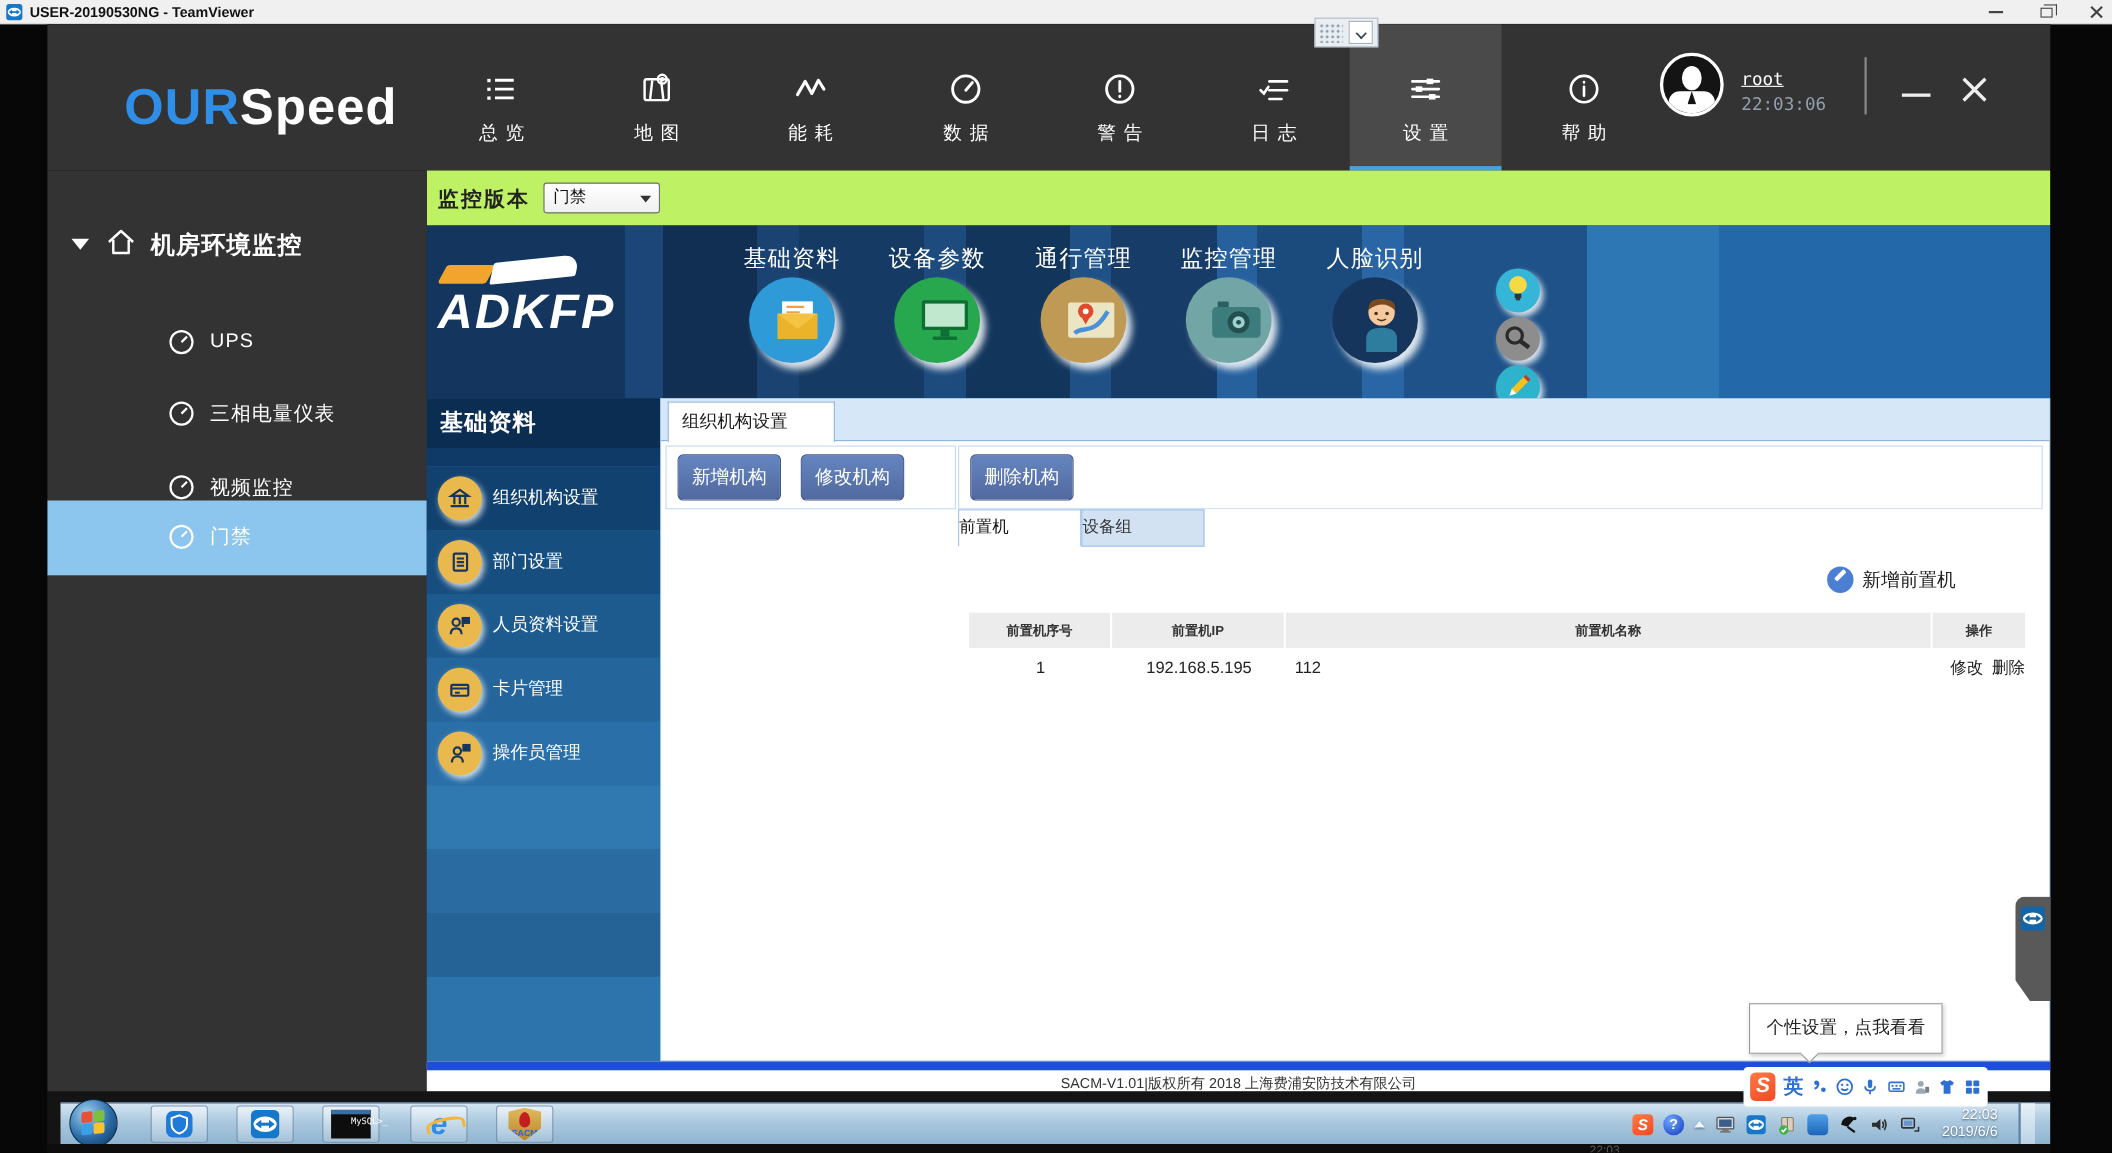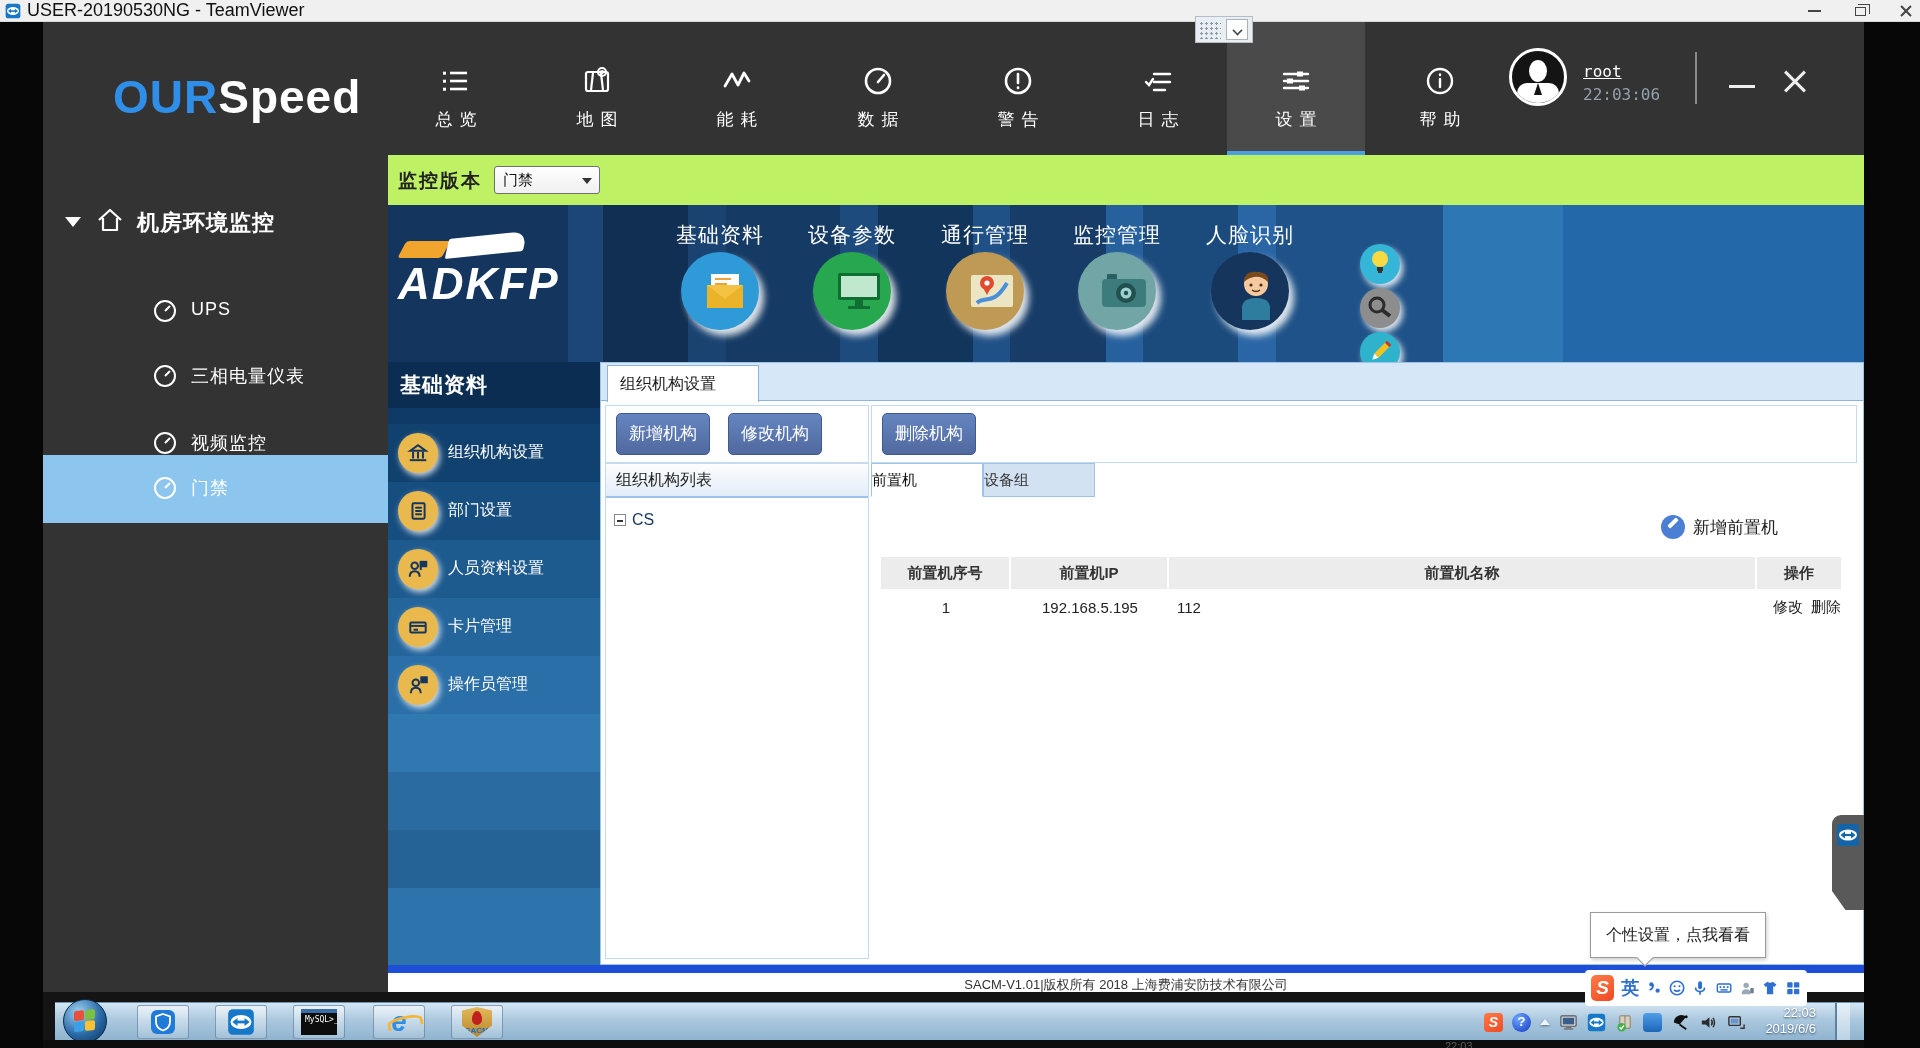--- a/index.html
+++ b/index.html
@@ -3,21 +3,21 @@
 <meta charset="utf-8">
 <style>
   * { margin:0; padding:0; box-sizing:border-box; }
   html,body { background:#000; }
   body { font-family:"Liberation Sans","DejaVu Sans",sans-serif; }
   .screen { position:relative; width:1920px; height:1048px; overflow:hidden; background:#070707; }
 
   
   .tv-titlebar { position:absolute; left:0; top:0; width:1920px; height:22px; background:#f0f0f0; border-bottom:1px solid #d8d8d8; display:flex; align-items:center; }
   .tv-titlebar .tv-logo { margin-left:5px; }
-  .tv-title { font-size:18px; color:#111; margin-left:6px; }
+  .tv-title { font-size:13px; color:#111; margin-left:6px;font-weight:bold; }
   .tb-controls { position:absolute; right:8px; top:0; height:22px; display:flex; align-items:center; gap:34px; }
   .glyph-min { width:13px; height:0; border-top:2px solid #444; }
   .glyph-max { width:11px; height:9px; border:1.5px solid #444; position:relative; }
   .glyph-max:before { content:""; position:absolute; left:2px; top:-4px; width:11px; height:9px; border:1.5px solid #444; border-bottom:none; border-left:none; }
   .glyph-x { position:relative; width:12px; height:12px; }
   .glyph-x:before,.glyph-x:after { content:""; position:absolute; left:-1px; top:5px; width:14px; height:2px; background:#444; }
   .glyph-x:before { transform:rotate(45deg); } .glyph-x:after { transform:rotate(-45deg); }
 
   
   .tv-mini { position:absolute; left:1195px; top:16px; width:58px; height:27px; background:#e9eef2; border:1px solid #b5bdc6; display:flex; align-items:center; z-index:60; }
@@ -101,21 +101,21 @@
   .right-panel { position:absolute; left:270px; top:100px; width:986px; height:496px; background:#fff; }
   .dev-tab { position:absolute; top:0; width:112px; height:34px; font-size:15px; line-height:32px; padding-left:0; cursor:pointer; border:1px solid #9ec3e8; }
   .dev-tab.on { background:#fff; border-bottom:1px solid #fff; color:#111; }
   .dev-tab.off { background:#d3e2f2; color:#333; }
   .add-link { position:absolute; left:790px; top:52px; height:24px; display:flex; align-items:center; gap:8px; cursor:pointer; }
   .add-link .pen-circ { width:24px; height:24px; border-radius:50%; background:#4a7fd4; position:relative; }
   .add-link .pen-circ:after { content:""; position:absolute; left:6px; top:6px; width:12px; height:4px; background:#fff; transform:rotate(-45deg); border-radius:1px; }
   .add-link .txt { font-size:17px; color:#222; }
   .grid-table { position:absolute; left:10px; top:94px; width:960px; }
   .gt-head { display:flex; background:#ececec; height:32px; }
-  .gt-head .hc { font-size:15px; font-weight:bold; color:#333; line-height:32px; text-align:center; border-right:2px solid #fff; }
+  .gt-head .hc { font-size:12px; font-weight:bold; color:#333; line-height:32px; text-align:center; border-right:2px solid #fff; }
   .gt-row { display:flex; height:36px; align-items:center; }
   .gt-row .c { font-size:15px; color:#222; }
 
   
   .statusbar { position:absolute; left:345px; top:943px; width:1476px; height:27px; background:#fff; border-top:8px solid #1d4ed8; text-align:center; }
   .statusbar .txt { font-size:13px; color:#333; line-height:24px; }
 
   
   .tooltip { position:absolute; left:1547px; top:890px; width:176px; height:46px; background:#fff; border:1px solid #9a9a9a; box-shadow:1px 2px 4px rgba(0,0,0,.2); z-index:40; }
   .tooltip .txt { font-size:16px; color:#222; text-align:center; line-height:44px; }
@@ -130,21 +130,21 @@
   
   .tv-grab { position:absolute; left:1789px; top:793px; width:32px; height:95px; background:#595959; border-radius:9px 0 0 9px; clip-path:polygon(0 0,100% 0,100% 100%,42% 100%,0 80%); z-index:30; }
   .tv-grab svg { margin:8px 0 0 4px; }
 
   
   .taskbar { position:absolute; left:12px; top:980px; width:1809px; height:38px; background:linear-gradient(#d5e6f3,#aac8de 45%,#8fb4d0); border-top:1px solid #6e93b5; }
   .tb-btn { position:absolute; top:2px; width:52px; height:34px; border:1px solid rgba(80,110,145,.6); border-radius:3px; background:linear-gradient(rgba(255,255,255,.55),rgba(255,255,255,.15)); display:flex; align-items:center; justify-content:center; cursor:pointer; }
   .start-orb { position:absolute; left:8px; top:-4px; width:44px; height:44px; border-radius:50%; background:radial-gradient(circle at 35% 30%,#9fd2f2,#2a6aa6 55%,#0b2f55); border:1px solid #0a2c48; display:flex; align-items:center; justify-content:center; cursor:pointer; }
   .flag { width:22px; height:22px; display:grid; grid-template-columns:10px 10px; grid-template-rows:10px 10px; gap:1px; transform:skewY(-6deg); }
   .flag i { border-radius:2px; }
-  .mysql-ico { width:36px; height:26px; background:#0d0d0d; border-top:4px solid #3a6ea5; color:#fff; font-size:8px; font-family:"DejaVu Sans Mono",monospace; padding:2px 0 0 4px; }
+  .mysql-ico { width:36px; height:26px; background:#0d0d0d; border-top:4px solid #3a6ea5; color:#fff; font-size:8px; font-family:"DejaVu Sans Mono",monospace; padding:2px 0 0 18px; }
   .ie-e { color:#2f8de4; font-size:27px; font-weight:bold; font-style:italic; position:relative; }
   .ie-e:after { content:""; position:absolute; left:-4px; top:9px; width:30px; height:9px; border:3px solid #f3b63a; border-bottom:none; border-radius:50% 50% 0 0; transform:rotate(-12deg); }
   .sacm-ico { width:30px; height:30px; position:relative; background:linear-gradient(#e3b85c,#b8872a); clip-path:polygon(50% 0,100% 12%,100% 62%,50% 100%,0 62%,0 12%); text-align:center; }
   .sacm-ico .flame { position:absolute; left:10px; top:4px; width:10px; height:14px; background:#c21f1f; border-radius:50% 50% 50% 50%/60% 60% 40% 40%; }
   .sacm-ico .txt { position:absolute; left:0; bottom:2px; width:100%; font-size:8px; font-weight:bold; color:#1a6bd8; }
   .tray { position:absolute; right:118px; top:0; height:38px; display:flex; align-items:center; gap:9px; }
   .tray-ico { width:19px; height:19px; display:flex; align-items:center; justify-content:center; cursor:pointer; }
   .sogou-s.sm { width:19px; height:19px; font-size:14px; line-height:18px; border-radius:4px; }
   .help-ball { width:19px; height:19px; border-radius:50%; background:radial-gradient(circle at 35% 30%,#6ea8ff,#1436c0); color:#fff; font-size:13px; font-weight:bold; text-align:center; line-height:18px; }
   .tray-arrow { width:0; height:0; border-left:5px solid transparent; border-right:5px solid transparent; border-bottom:6px solid #eef5fb; filter:drop-shadow(0 1px 1px #567); }
@@ -514,27 +514,20 @@
       </div>
 
       <div class="tbox" style="left:4px;width:264px">
         <div class="btn" style="left:10px">新增机构</div>
         <div class="btn" style="left:122px">修改机构</div>
       </div>
       <div class="tbox" style="left:270px;width:986px">
         <div class="btn" style="left:10px">删除机构</div>
       </div>
 
-      <div class="left-panel">
-        <div class="panel-hdr">组织机构列表</div>
-        <div class="tree-node">
-          <div class="expand-box"></div>
-          <div class="tree-label">CS</div>
-        </div>
-      </div>
 
       <div class="right-panel">
         <div class="dev-tab on" style="left:0">前置机</div>
         <div class="dev-tab off" style="left:112px">设备组</div>
 
         <div class="add-link">
           <div class="pen-circ"></div>
           <div class="txt">新增前置机</div>
         </div>
 

